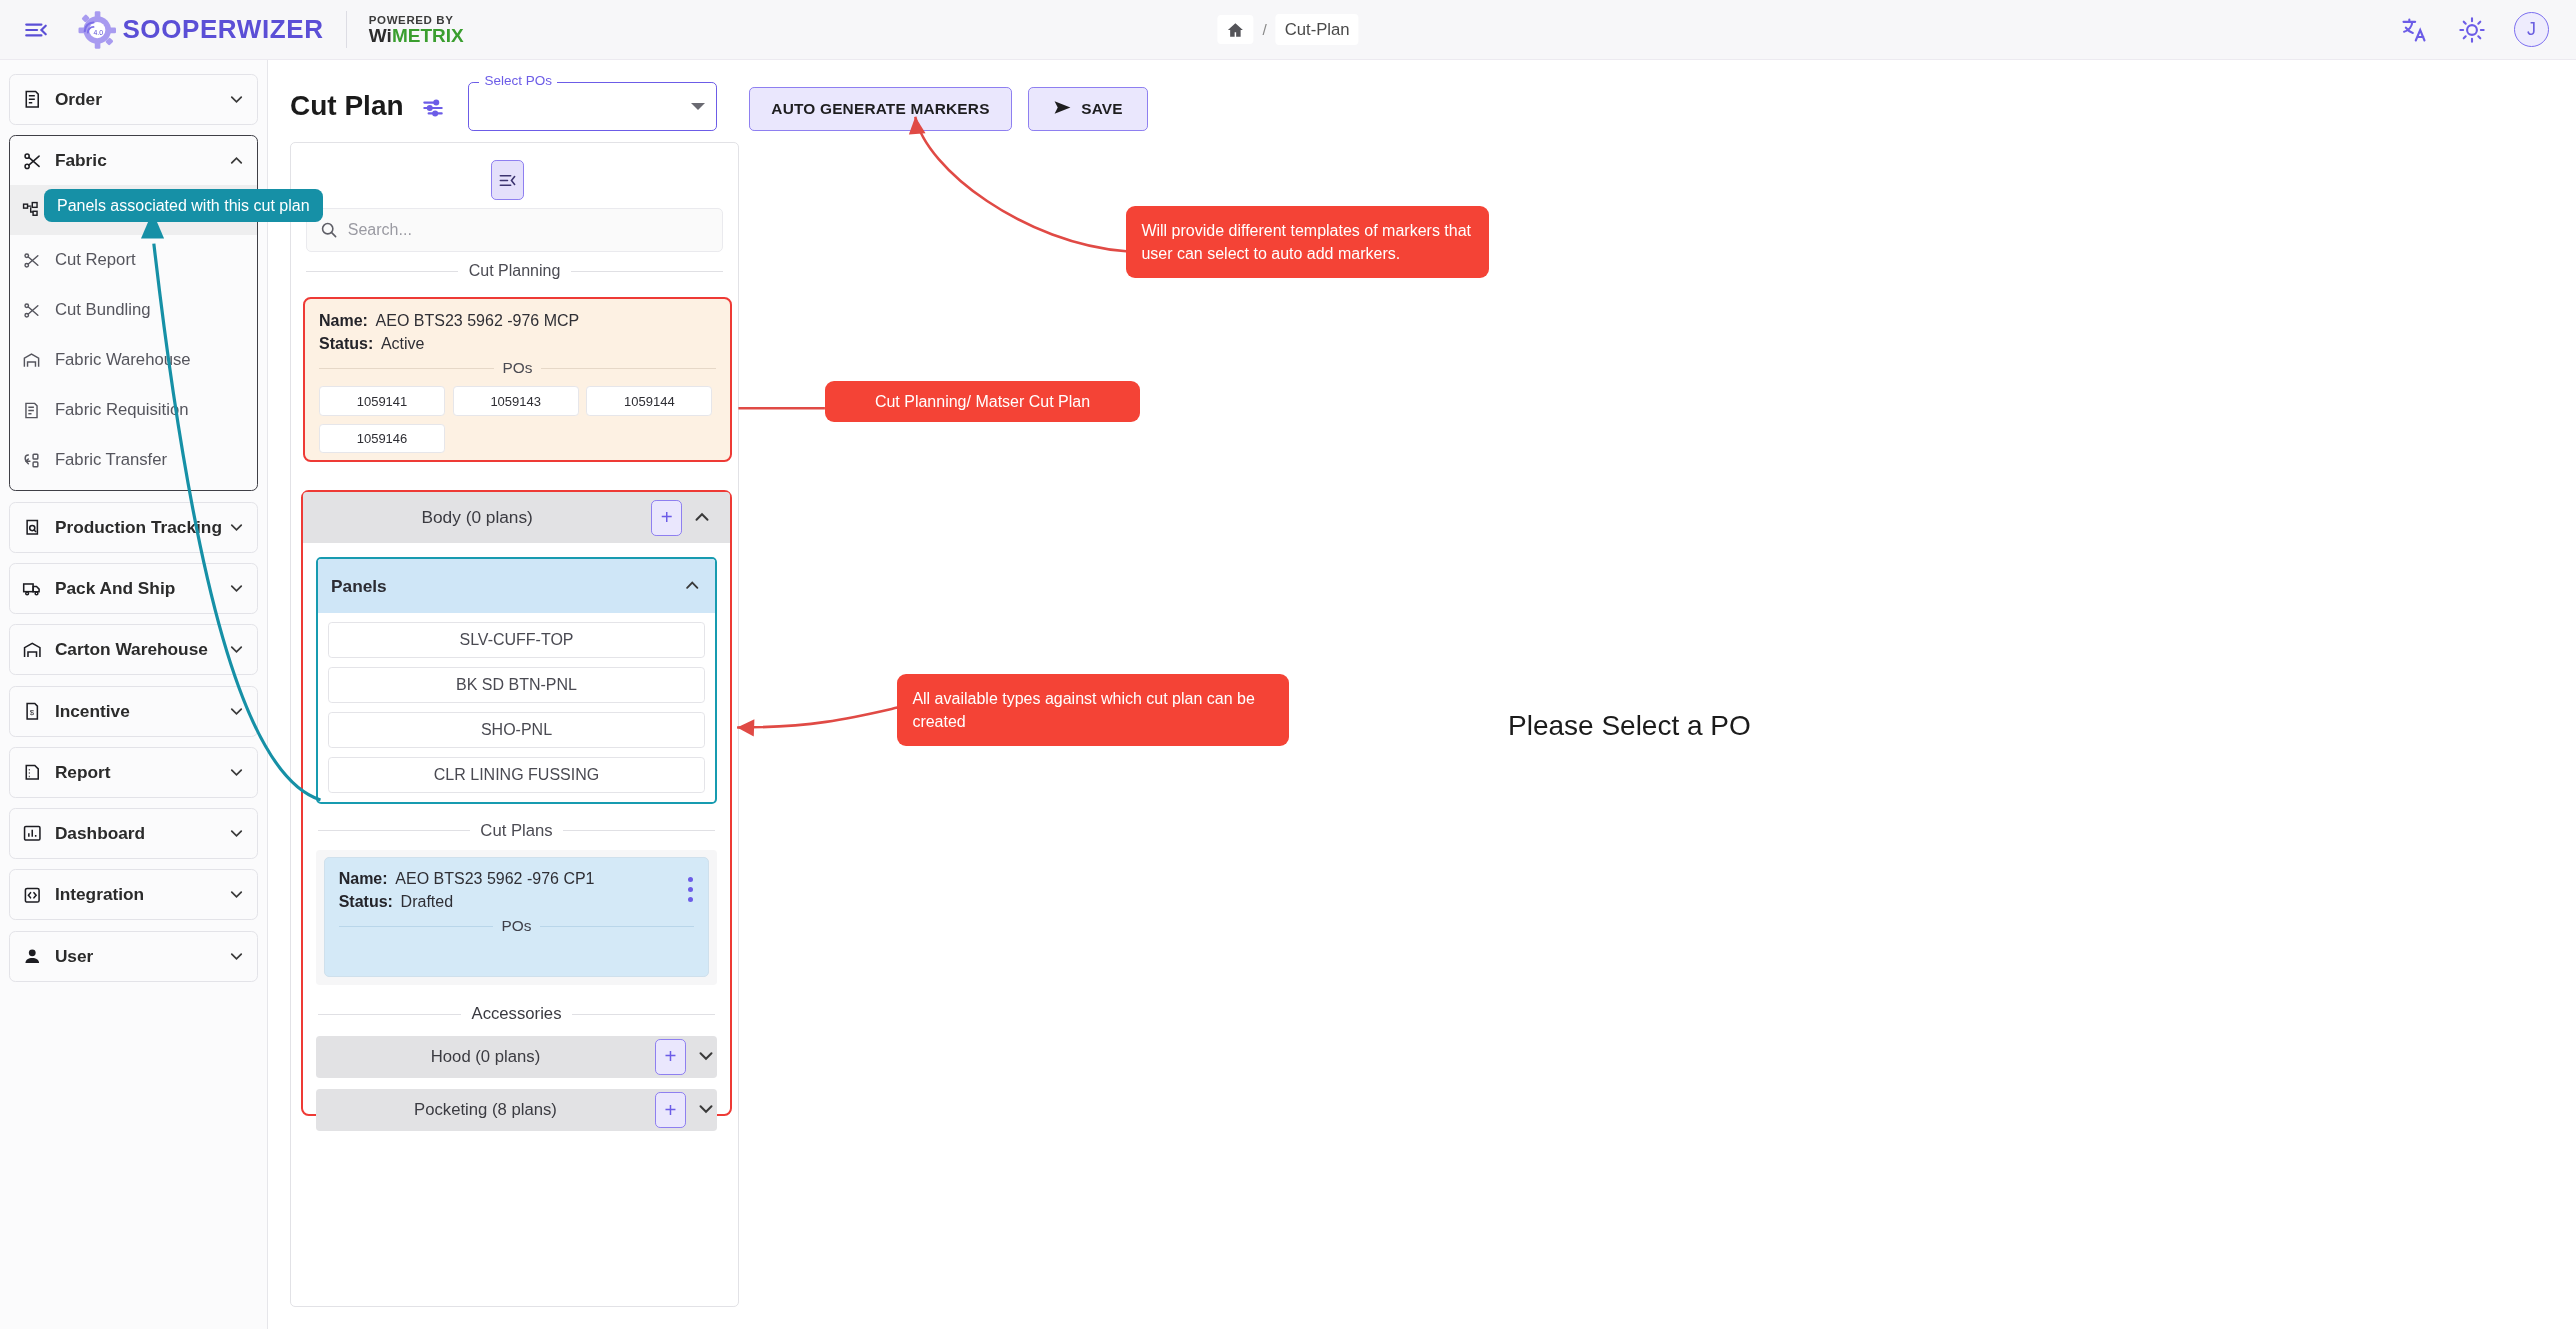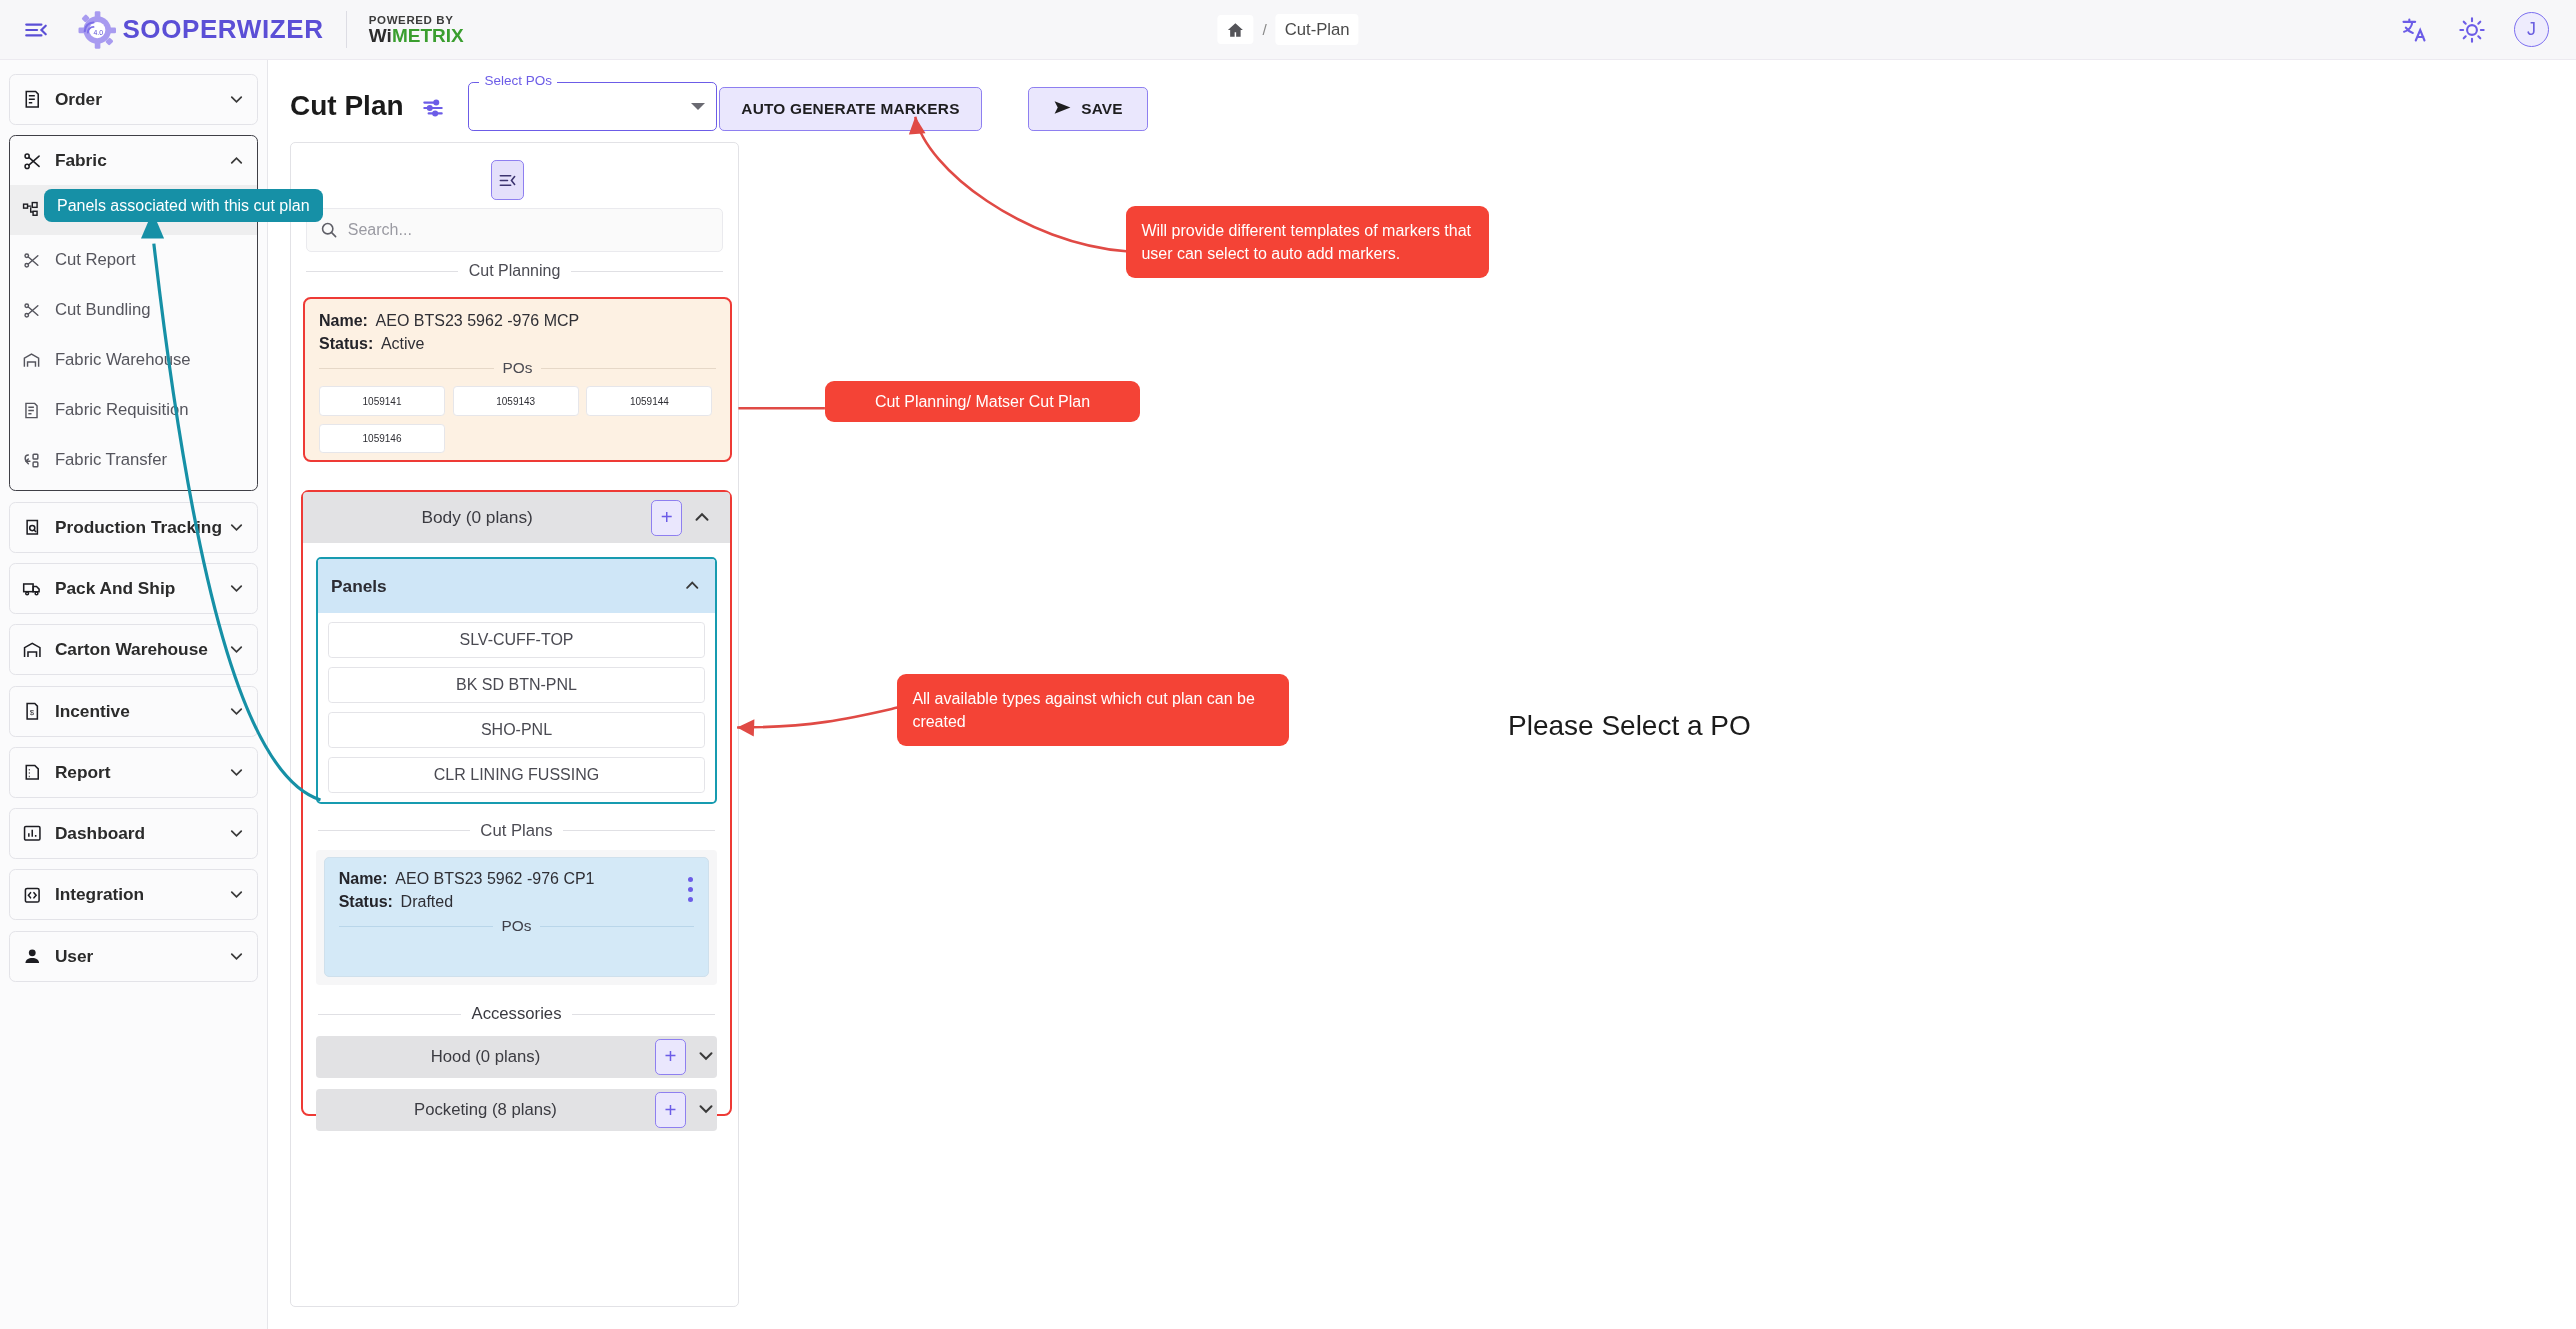--- a/index.html
+++ b/index.html
@@ -93,21 +93,21 @@
   }
   .select-val { font-size:15.4px; color:#2b2b2b; flex:1; }
   .caret { width:0;height:0; border-left: 7px solid transparent; border-right: 7px solid transparent; border-top: 7.7px solid #6a6a72; }
 
   .btn {
     position:absolute; height: 44px; border: 1.3px solid #8e7ff0; border-radius: 5.1px;
     background:#eae7fd; color:#1d1d1f; font-size: 15.4px; font-weight: bold;
     display:flex; align-items:center; justify-content:center; gap: 9px;
     cursor:pointer; padding: 0 14px; letter-spacing:0.2px;
   }
-  #btn-auto { left: 719px; top: 87px; width: 263px; }
+  #btn-auto { left: 749px; top: 87px; width: 263px; }
   #btn-save { left: 1028px; top: 87px; width: 120px; }
 
   
   .panel {
     position:absolute; left: 290px; top: 142px; width: 449px; height: 1165px;
     background:#fff; border: 0.6px solid #e2e2e6; border-radius: 5.1px;
   }
   .collapse-btn {
     position:absolute; left: 491px; top: 160px;
     width: 33px; height: 40px; background:#e4e0fb; border: 1.3px solid #8e7ff0;
@@ -134,21 +134,21 @@
   }
   .kv { font-size: 16px; color:#2f2f35; margin-bottom: 5.1px; }
   .kv b { font-weight: bold; color:#24242a; }
   .kv .val { margin-left: 7.7px; }
   .pos-label { display:flex; align-items:center; gap:9px; font-size:15.4px; color:#4b4b53; margin: 6.4px 0 9px 0;}
   .pos-label .ln { height:0.6px; background:#e6d8c8; flex:1; }
   .po-chips { display:flex; flex-wrap: wrap; gap: 7.7px; }
   .po-chip {
     background:#fff; border: 0.6px solid #e6e6ea; border-radius: 3.8px;
     width: 126px; height: 29.5px; display:flex; align-items:center; justify-content:center;
-    font-size: 10px; color:#2e2e34; cursor:pointer;
+    font-size: 13px; color:#2e2e34; cursor:pointer;
   }
 
   
   .body-group {
     position:absolute; left: 301px; top: 490px; width: 431px; height: 626px;
     border: 2.6px solid #ee3a35; border-radius: 7.7px; background:#fff;
   }
   .group-head {
     height: 51px; background:#e2e2e4; display:flex; align-items:center;
     position:relative; border-radius: 3.8px 3.8px 0 0;

